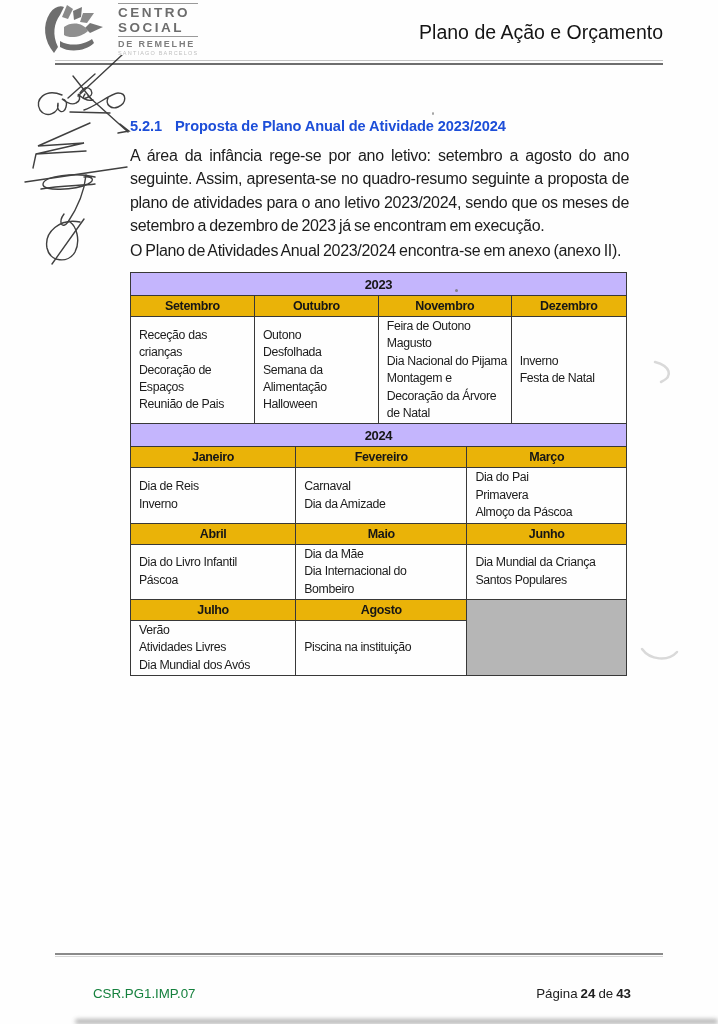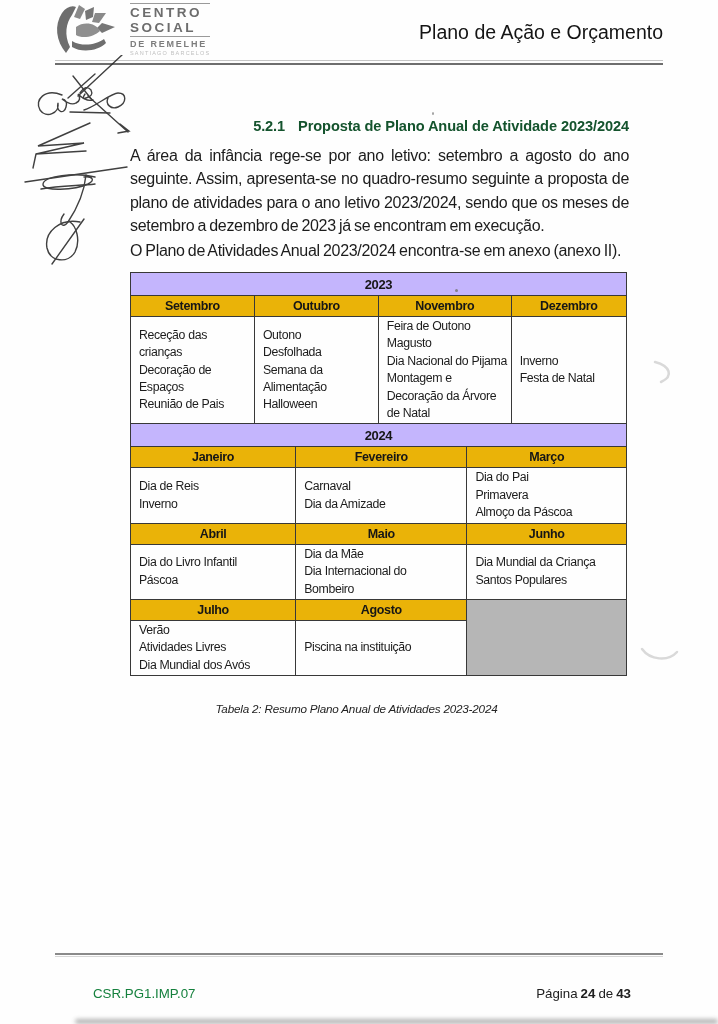--- a/index.html
+++ b/index.html
@@ -2,35 +2,35 @@
 <html><head>
 <meta charset="utf-8">
 <style>
   html,body{margin:0;padding:0;background:#e8e8e8;}
   .page{
     position:relative;width:718px;height:1024px;margin:0 auto;
     background:#fefefe;overflow:hidden;
     font-family:"Liberation Sans",sans-serif;color:#1d1d1d;
   }
   
-  .logo{position:absolute;left:52px;top:3px;display:flex;align-items:flex-start;}
+  .logo{position:absolute;left:40px;top:3px;display:flex;align-items:flex-start;}
   .logo-icon{width:76px;height:52px;}
   .logo-text{margin-left:2px;line-height:1;}
   .logo-l1{font-size:13.5px;font-weight:bold;letter-spacing:2.5px;color:#6d6d6d;
            border-top:1.5px solid #9a9a9a;padding-top:2px;}
   .logo-l2{font-size:13.5px;font-weight:bold;letter-spacing:2.5px;color:#6d6d6d;
            border-bottom:1.5px solid #9a9a9a;padding-bottom:2px;margin-top:1px;}
   .logo-l3{font-size:9px;font-weight:bold;letter-spacing:1.8px;color:#7d7d7d;margin-top:3px;}
   .logo-l4{font-size:5.5px;letter-spacing:1.2px;color:#c0c0c0;margin-top:2px;filter:blur(.3px);}
   .doc-title{position:absolute;right:55px;top:21px;font-size:19.5px;color:#141414;}
   .header-rule{position:absolute;left:55px;top:60px;width:608px;height:2px;
                border-top:1px solid #c6c6c6;border-bottom:2.5px solid #6e6e6e;}
   
   .content{position:absolute;left:130px;top:117px;width:499px;}
-  h2.sec{margin:0;font-size:14.6px;line-height:19px;font-weight:bold;color:#14532d;letter-spacing:-0.1px;text-align:right;}
+  h2.sec{margin:0;font-size:14.6px;line-height:19px;font-weight:bold;color:#1d4ed8;letter-spacing:-0.1px;}
   h2.sec .num{margin-right:13px;}
   p.body{margin:8px 0 0 0;font-size:16px;line-height:23.4px;text-align:justify;
          letter-spacing:-0.3px;word-spacing:-1px;color:#1c1c1c;}
   p.body.second{margin-top:1px;text-align:left;}
   
   table.act{border-collapse:collapse;table-layout:fixed;width:497px;margin-top:10px;
             font-size:12.3px;letter-spacing:-0.35px;}
   table.act col.cA{width:41.3px}
   table.act col.cB{width:44.3px}
   table.act col.cC{width:38.4px}
@@ -200,21 +200,20 @@
       </tr>
       <tr class="rC">
         <td class="cell" colspan="4">Verão
 Atividades Livres
 Dia Mundial dos Avós</td>
         <td class="cell" colspan="4">Piscina na instituição</td>
       </tr>
     </tbody>
       </table>
 
-    <div class="caption">Tabela 2: Resumo Plano Anual de Atividades 2023-2024</div>
   </div>
 
   <div class="footer-rule"></div>
   <div class="footer-left">CSR.PG1.IMP.07</div>
   <div class="footer-right">
     <span>Página</span><b>24</b><span style="margin-left:3px">de</span><b>43</b>
   </div>
 
   <svg class="edge-marks" viewBox="0 0 718 1024">
     <path d="M655,362 C670,366 674,376 661,382" fill="none" stroke="#d9d9d9" stroke-width="2.5" stroke-linecap="round"></path>

